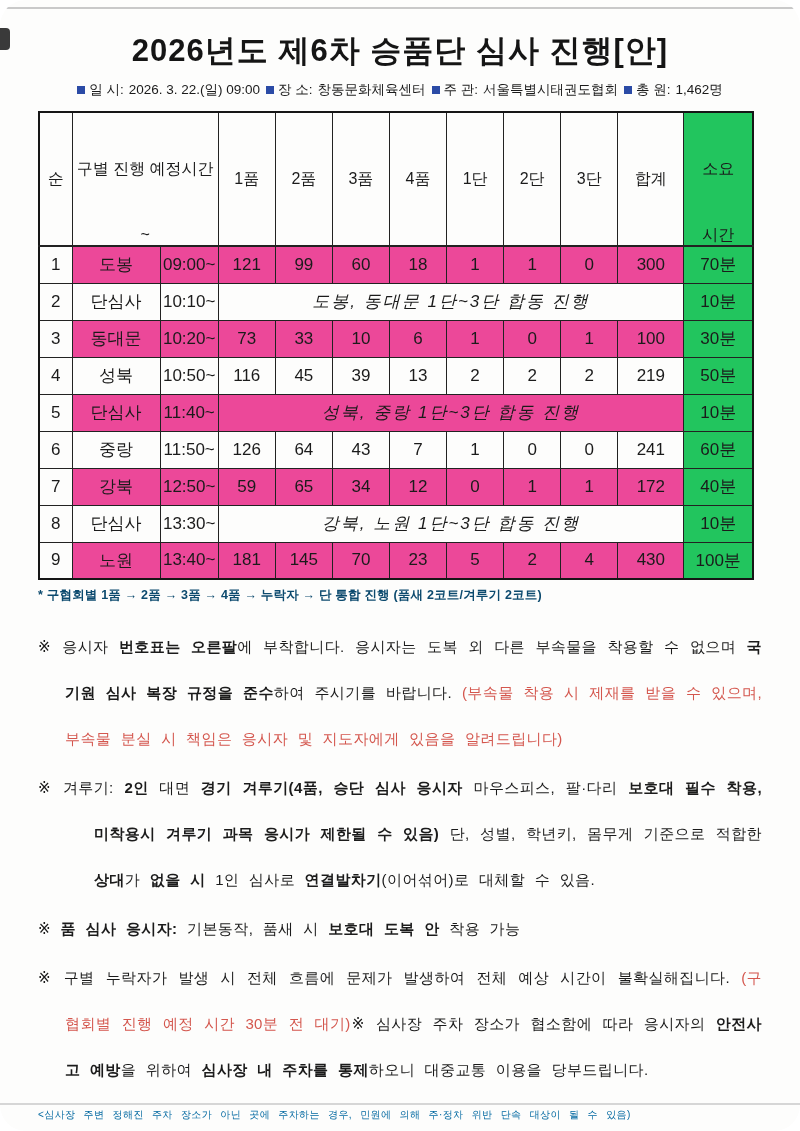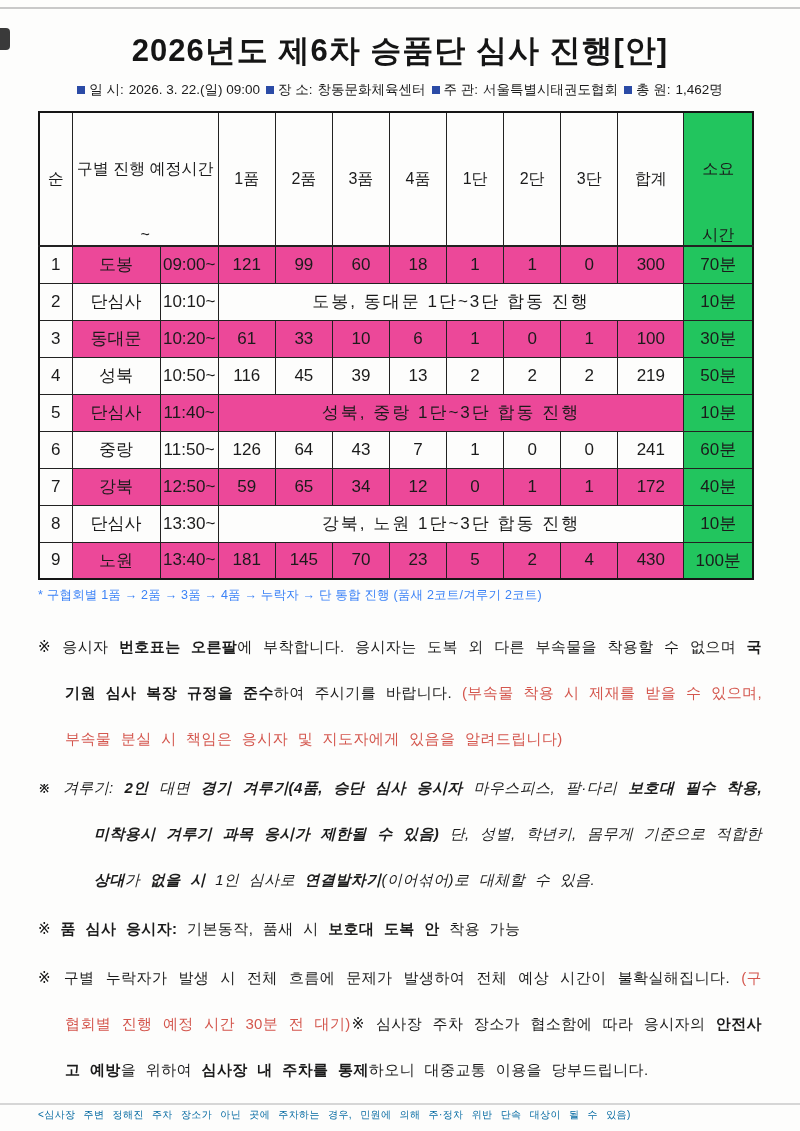--- a/index.html
+++ b/index.html
@@ -6,20 +6,21 @@
   .page{
     position:relative;
     width:800px;height:1131px;
     margin:0 auto;
     background:#fdfdfc;
     font-family:"Liberation Sans","DejaVu Sans",sans-serif;
     color:#1b1b1b;
     box-sizing:border-box;
     padding:26px 38px 0 38px;
     overflow:hidden;
+    border-radius:26px;
   }
   .scan-line-top{position:absolute;top:7px;left:0;width:100%;height:2px;background:#c9c9c9;}
   .scan-line-bottom{position:absolute;top:1103px;left:0;width:100%;height:2px;background:#d6d6d6;}
   .scan-smudge{position:absolute;top:28px;left:0;width:10px;height:22px;background:#3a3a3a;border-radius:0 4px 4px 0;}
 
   .title{
     margin:4px 0 0 0;
     text-align:center;
     font-size:31px;
     font-weight:800;
@@ -57,42 +58,42 @@
   }
   .schedule thead tr{height:46px;}
   .schedule tbody tr{height:37px;}
   .schedule th{font-size:16px;font-weight:400;}
   .hdr-two div{line-height:21px;margin-top:45px;}
   .g{background:#ec4899;}
   .cream{background:#22c55e;}
   .tl{border-left-width:2.4px;}
   .schedule thead th{border-bottom-width:2.2px;}
   .total-row td{border-top-width:2.4px;}
-  .merged{letter-spacing:2px;}
+  .merged{letter-spacing:2px;font-style:italic;}
 
   .blue-note{
     margin-top:7px;
     font-size:12.5px;
-    font-weight:400;
-    color:#3b82f6;
+    font-weight:700;
+    color:#0c4a6e;
     letter-spacing:0.2px;
   }
 
   #notes{margin-top:20px;width:724px;}
   .note{
     font-size:15px;
     line-height:46px;
     text-align:justify;
     word-spacing:5px;
     letter-spacing:0.4px;
     padding-left:27px;
     text-indent:-27px;
     margin:0 0 3px 0;
   }
-  #notes .note:nth-child(2){padding-left:56px;text-indent:-56px;font-style:italic;}
+  #notes .note:nth-child(2){padding-left:56px;text-indent:-56px;}
   .seg-b{font-weight:700;}
   .seg-r{color:#d4574e;}
   .note-marker{font-weight:400;}
 
   .red-note{
     font-size:10px;
     line-height:38px;
     text-align:justify;
     word-spacing:5px;
     letter-spacing:0.4px;
@@ -199,21 +200,21 @@
           <td>2</td>
           <td>단심사</td>
           <td>10:10~</td>
           <td class="merged tl" colspan="8">도봉, 동대문 1단~3단 합동 진행</td>
           <td class="cream tl">10분</td>
         </tr>
         <tr>
           <td>3</td>
           <td class="g">동대문</td>
           <td class="g">10:20~</td>
-          <td class="tl g">61</td>
+          <td class="tl g">73</td>
           <td class=" g">33</td>
           <td class=" g">10</td>
           <td class=" g">6</td>
           <td class=" g">1</td>
           <td class=" g">0</td>
           <td class=" g">1</td>
           <td class=" g">100</td>
           <td class="cream tl">30분</td>
         </tr>
         <tr>

